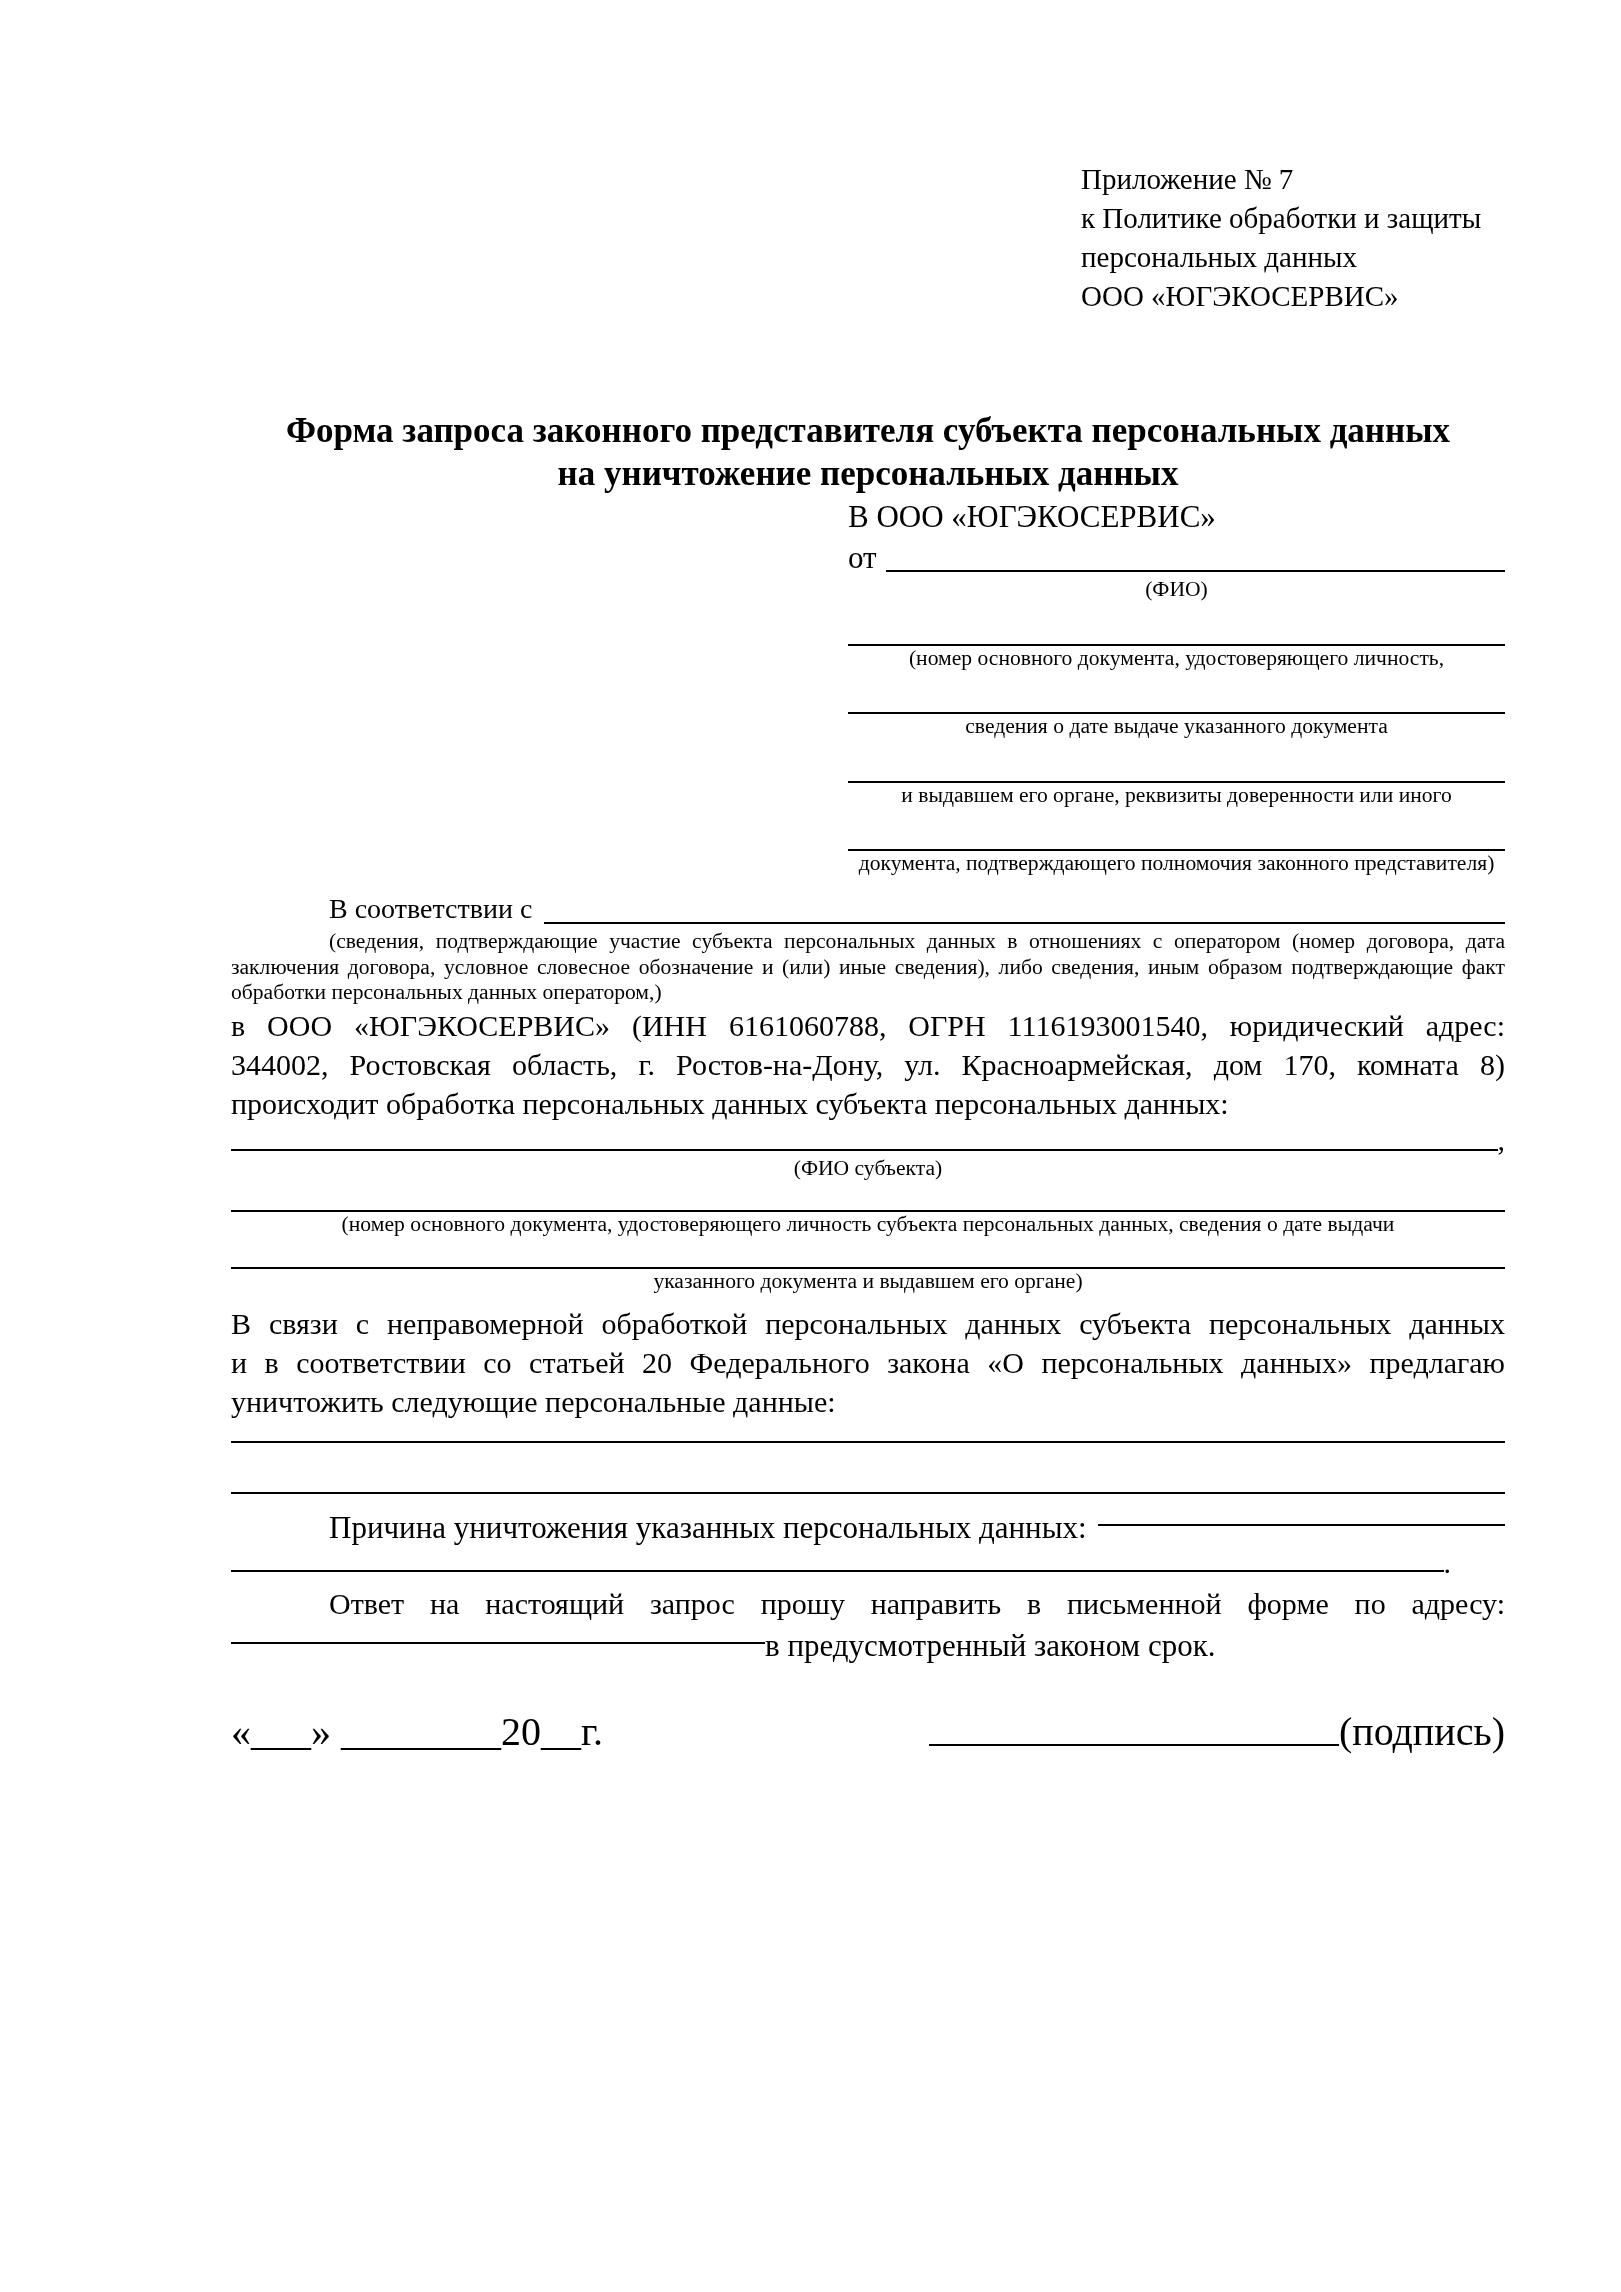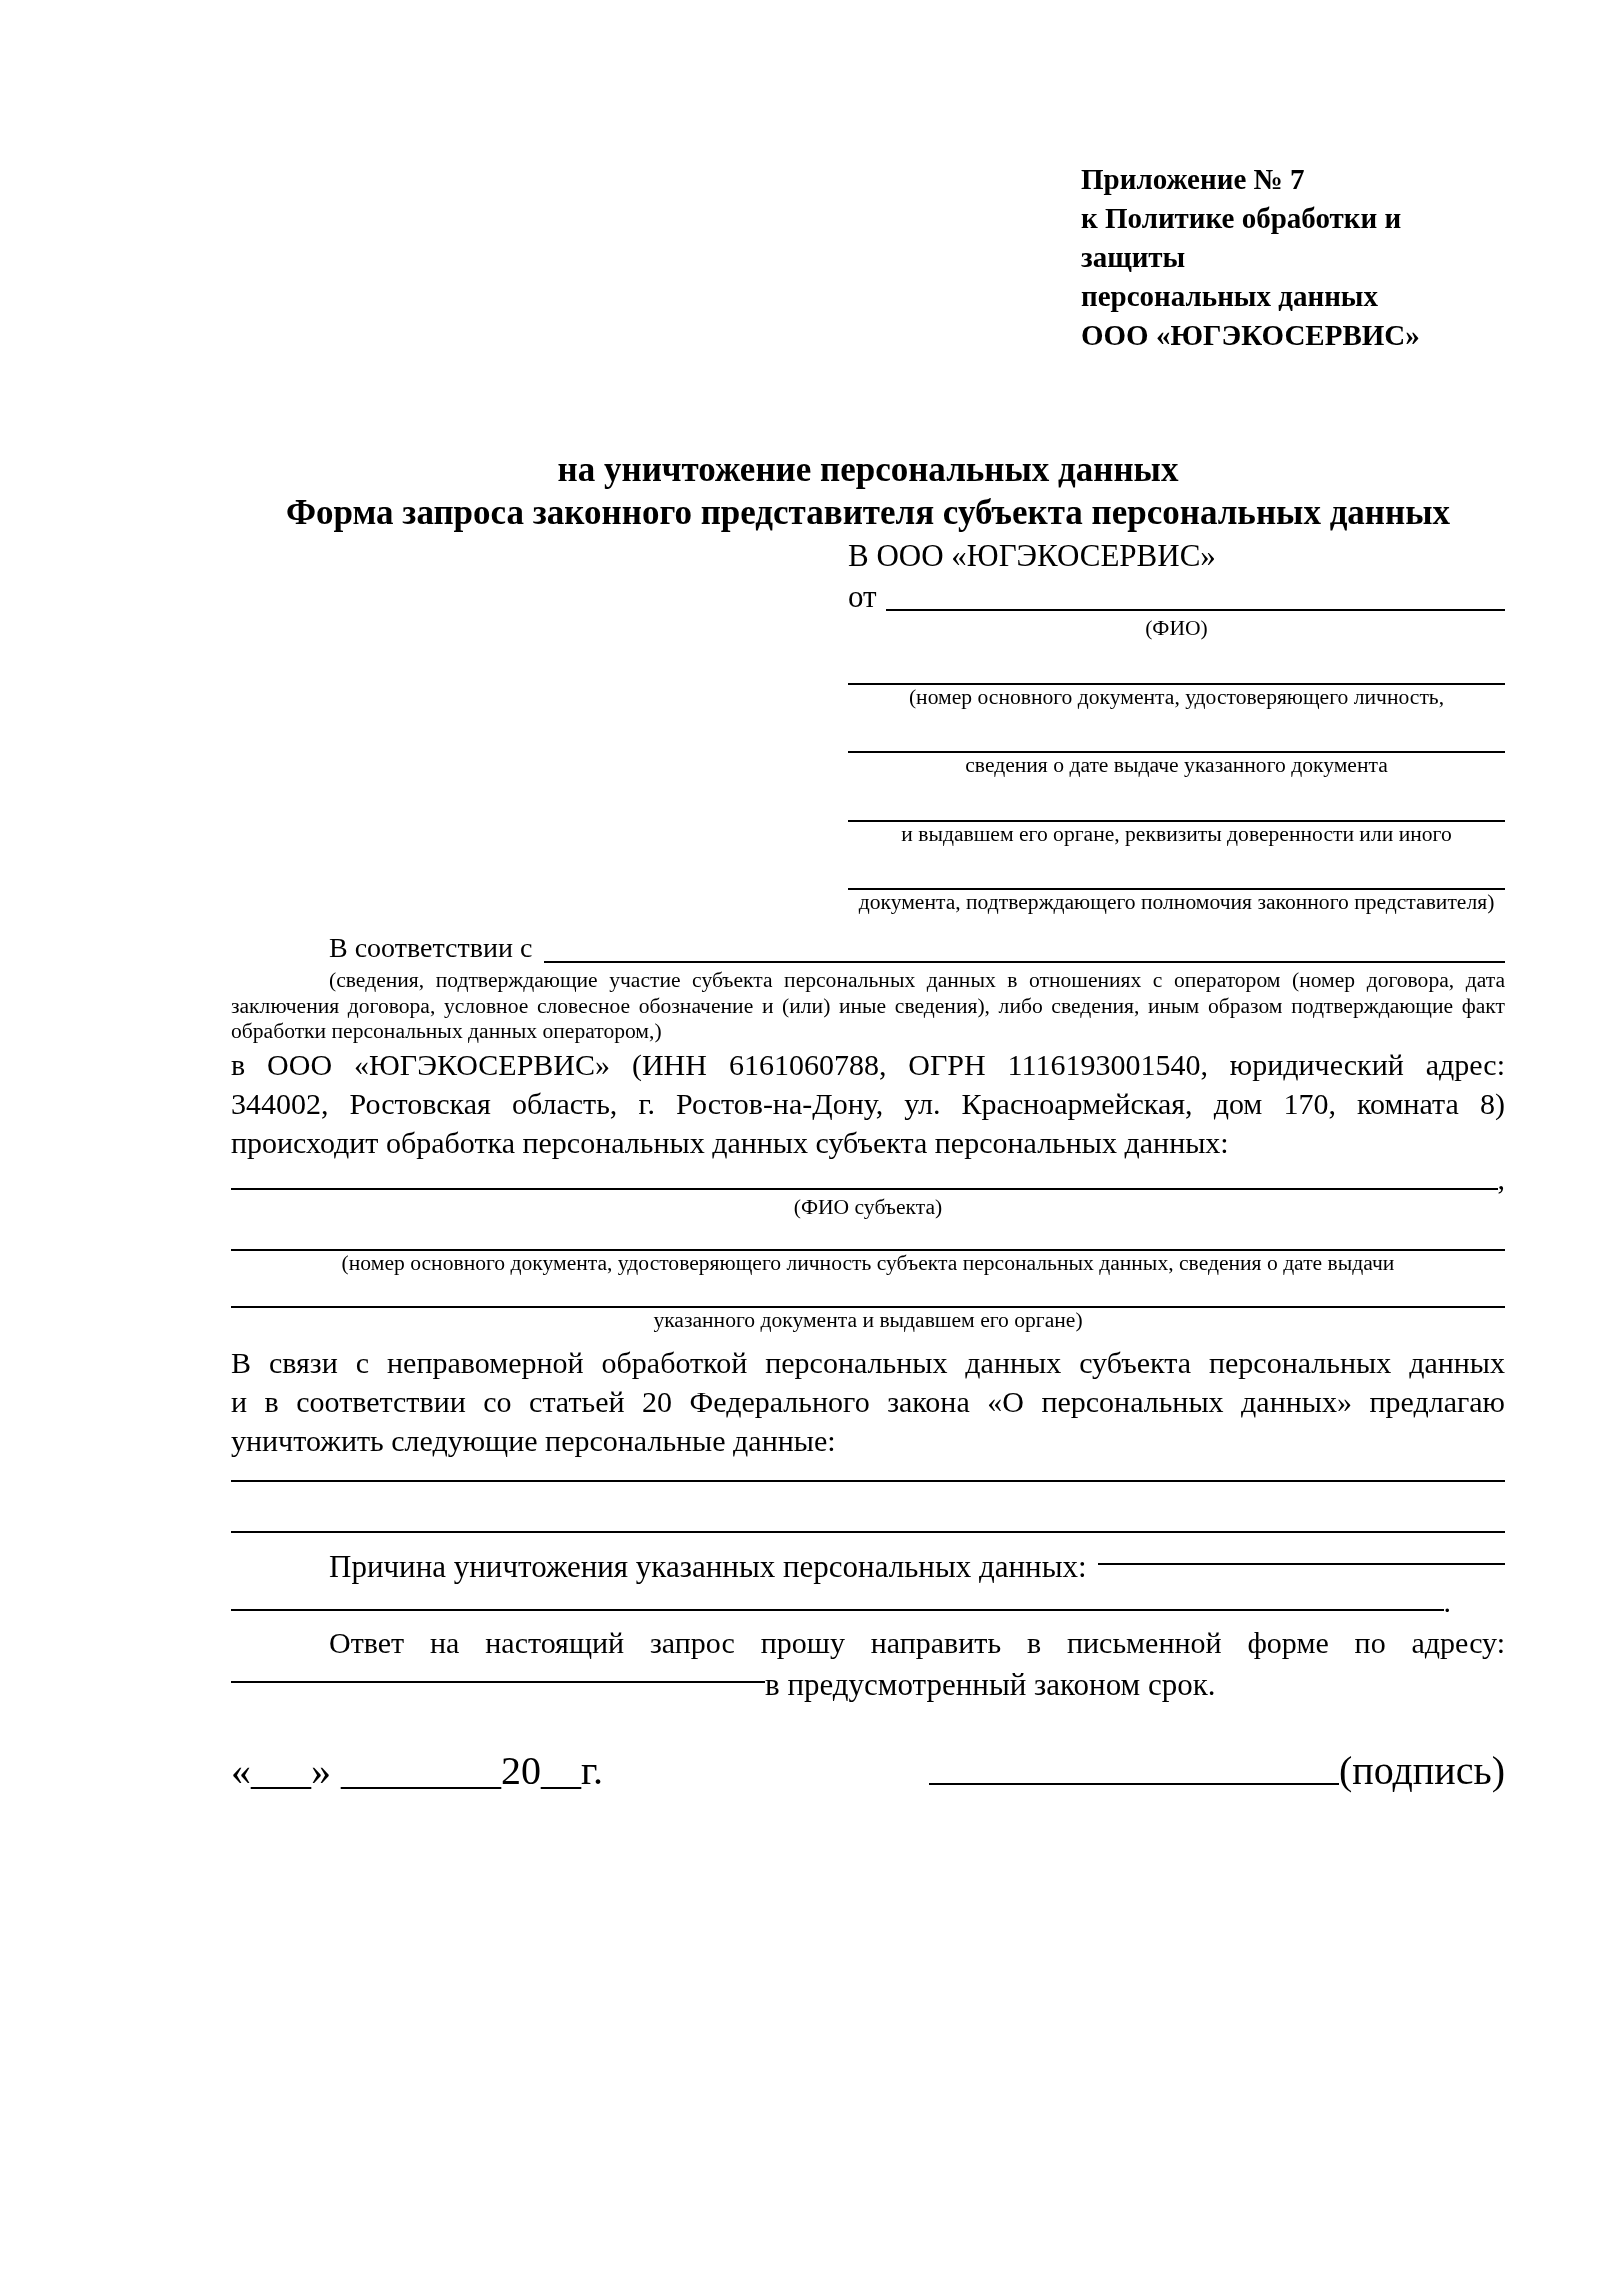--- a/index.html
+++ b/index.html
@@ -6,21 +6,21 @@
   .page{
     position:relative;
     width:1621px;height:2293px;
     box-sizing:border-box;
     background:#ffffff;color:#000;
     padding:160px 116px 0 231px;
     font-family:"Liberation Serif","DejaVu Serif",serif;
     overflow:hidden;
   }
   
-  .header-note{margin-left:850px;font-size:29px;line-height:39px;font-weight:bold;}
+  .header-note{margin-left:850px;font-size:29px;line-height:39px;}
   
   .doc-title{margin-top:93px;text-align:center;font-weight:bold;font-size:35px;line-height:43px;}
   
   .addressee{margin-left:617px;width:657px;}
   .addr-to{font-size:31px;line-height:43px;}
   .from-row{display:flex;align-items:flex-end;font-size:31px;line-height:39px;height:39px;}
   .fill{flex:1;border-bottom:2.9px solid #000;margin-bottom:4.9px;}
   .from-row .fill{margin-left:9.8px;}
   .cap{font-size:21.6px;line-height:25.5px;text-align:center;}
   .write-line{height:41px;border-bottom:2.9px solid #000;}
@@ -58,22 +58,22 @@
 <div class="page">
 
   <div class="header-note">
     <div>Приложение № 7</div>
     <div>к Политике обработки и защиты</div>
     <div>персональных данных</div>
     <div>ООО «ЮГЭКОСЕРВИС»</div>
   </div>
 
   <div class="doc-title">
+    <div>Форма запроса законного представителя субъекта персональных данных</div>
     <div>на уничтожение персональных данных</div>
-    <div>Форма запроса законного представителя субъекта персональных данных</div>
   </div>
 
   <div class="addressee">
     <div class="addr-to">В ООО «ЮГЭКОСЕРВИС»</div>
     <div class="from-row">
       <span>от</span>
       <span class="fill"></span>
     </div>
     <div class="cap">(ФИО)</div>
 

